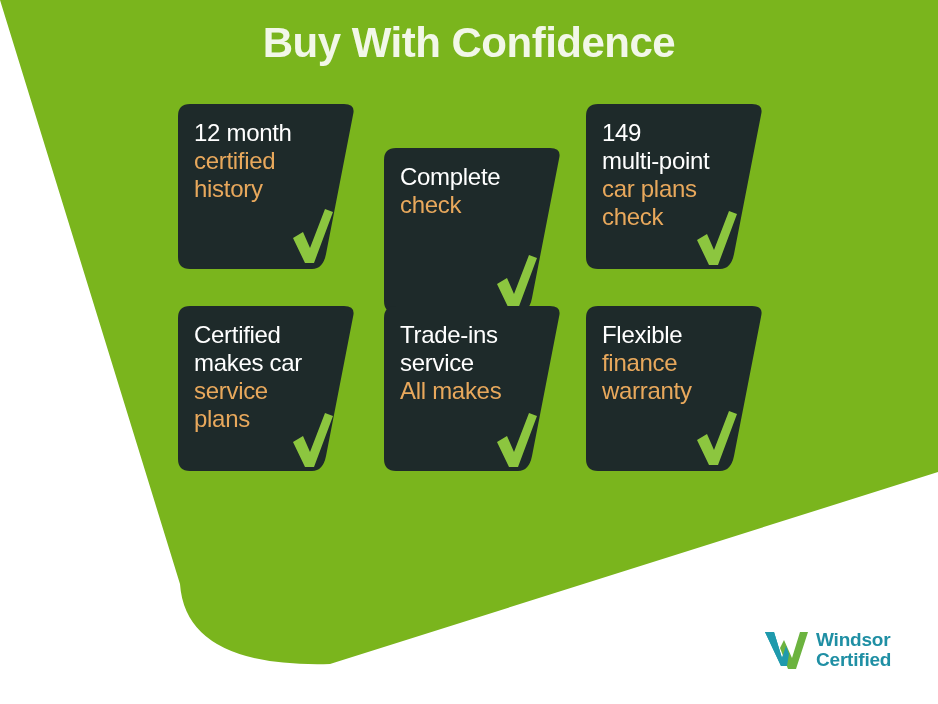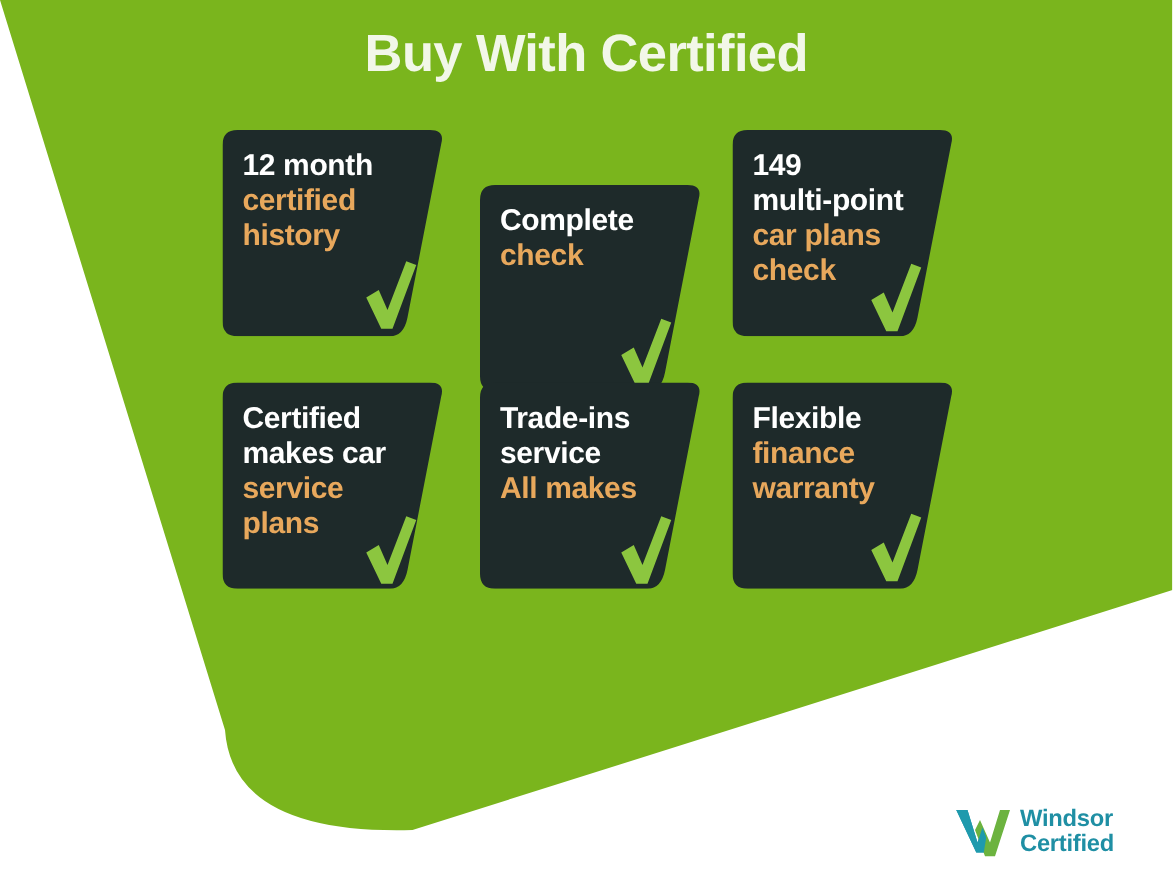--- a/index.html
+++ b/index.html
@@ -53,21 +53,21 @@
     top: 0;
     width: 178px;
     height: 165px;
   }
   .card-text {
     position: absolute;
     left: 16px;
     top: 15px;
     width: 150px;
     font-size: 24px;
-    font-weight: bold;
+    font-weight: normal;
     line-height: 1.17;
     letter-spacing: -0.3px;
   }
   .line-white { color: #ffffff; display: block; }
   .line-orange { color: #e8a85c; display: block; }
 
   .check-mark {
     position: absolute;
     width: 44px;
     height: 56px;
@@ -89,21 +89,20 @@
   #card-4 .check-mark { left: 110px; top: 106px; }
   #card-5 .check-mark { left: 108px; top: 104px; }
 
   
   #brand-logo {
     position: absolute;
     left: 763px;
     top: 628px;
     display: flex;
     align-items: center;
-    margin-top: 16px;
   }
   #logo-mark {
     width: 46px;
     height: 44px;
     margin-right: 7px;
   }
   #logo-wordmark {
     font-size: 19px;
     font-weight: bold;
     line-height: 1.06;
@@ -114,21 +113,21 @@
 </style>
 </head>
 <body>
 
 <div id="stage">
 
   <svg id="green-backdrop" viewBox="0 0 938 704" preserveAspectRatio="none">
     <path d="M 0,0 L 938,0 L 938,472 L 330,664 Q 186,668 180,584 L 0,0 Z" fill="#7ab51d"></path>
   </svg>
 
-  <div id="page-title">Buy With Certified</div>
+  <div id="page-title">Buy With Confidence</div>
 
   <div class="card" id="card-0">
     <svg class="card-shape" viewBox="0 0 178 165" preserveAspectRatio="none">
       <path d="M 12,0 L 166,0 Q 178,0 175,11 L 148,150 Q 145,165 134,165 L 12,165 Q 0,165 0,153 L 0,12 Q 0,0 12,0 Z" fill="#1e2a2a"></path>
     </svg>
     <div class="card-text">
       <span class="line-white">12 month</span>
       <span class="line-orange">certified</span>
       <span class="line-orange">history</span>
     </div>

